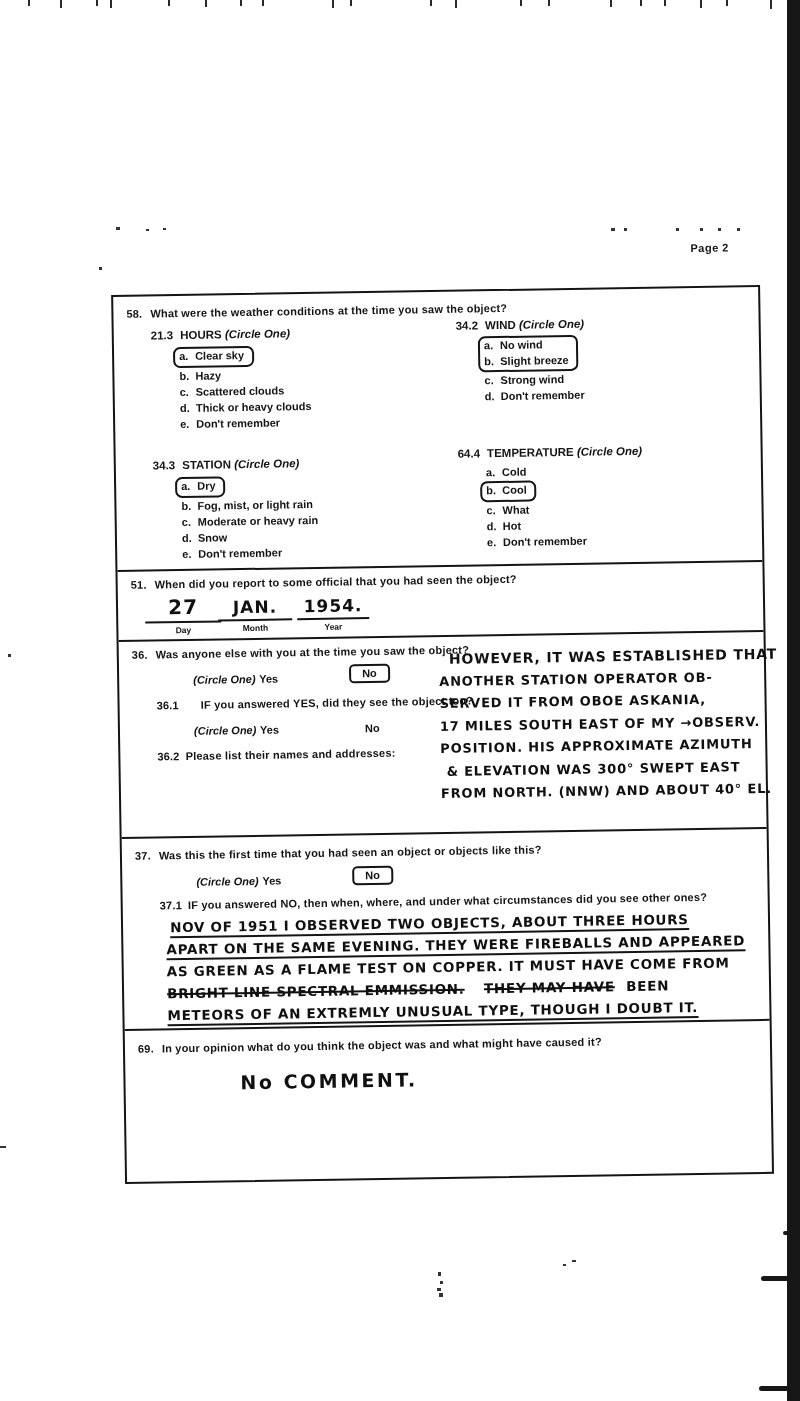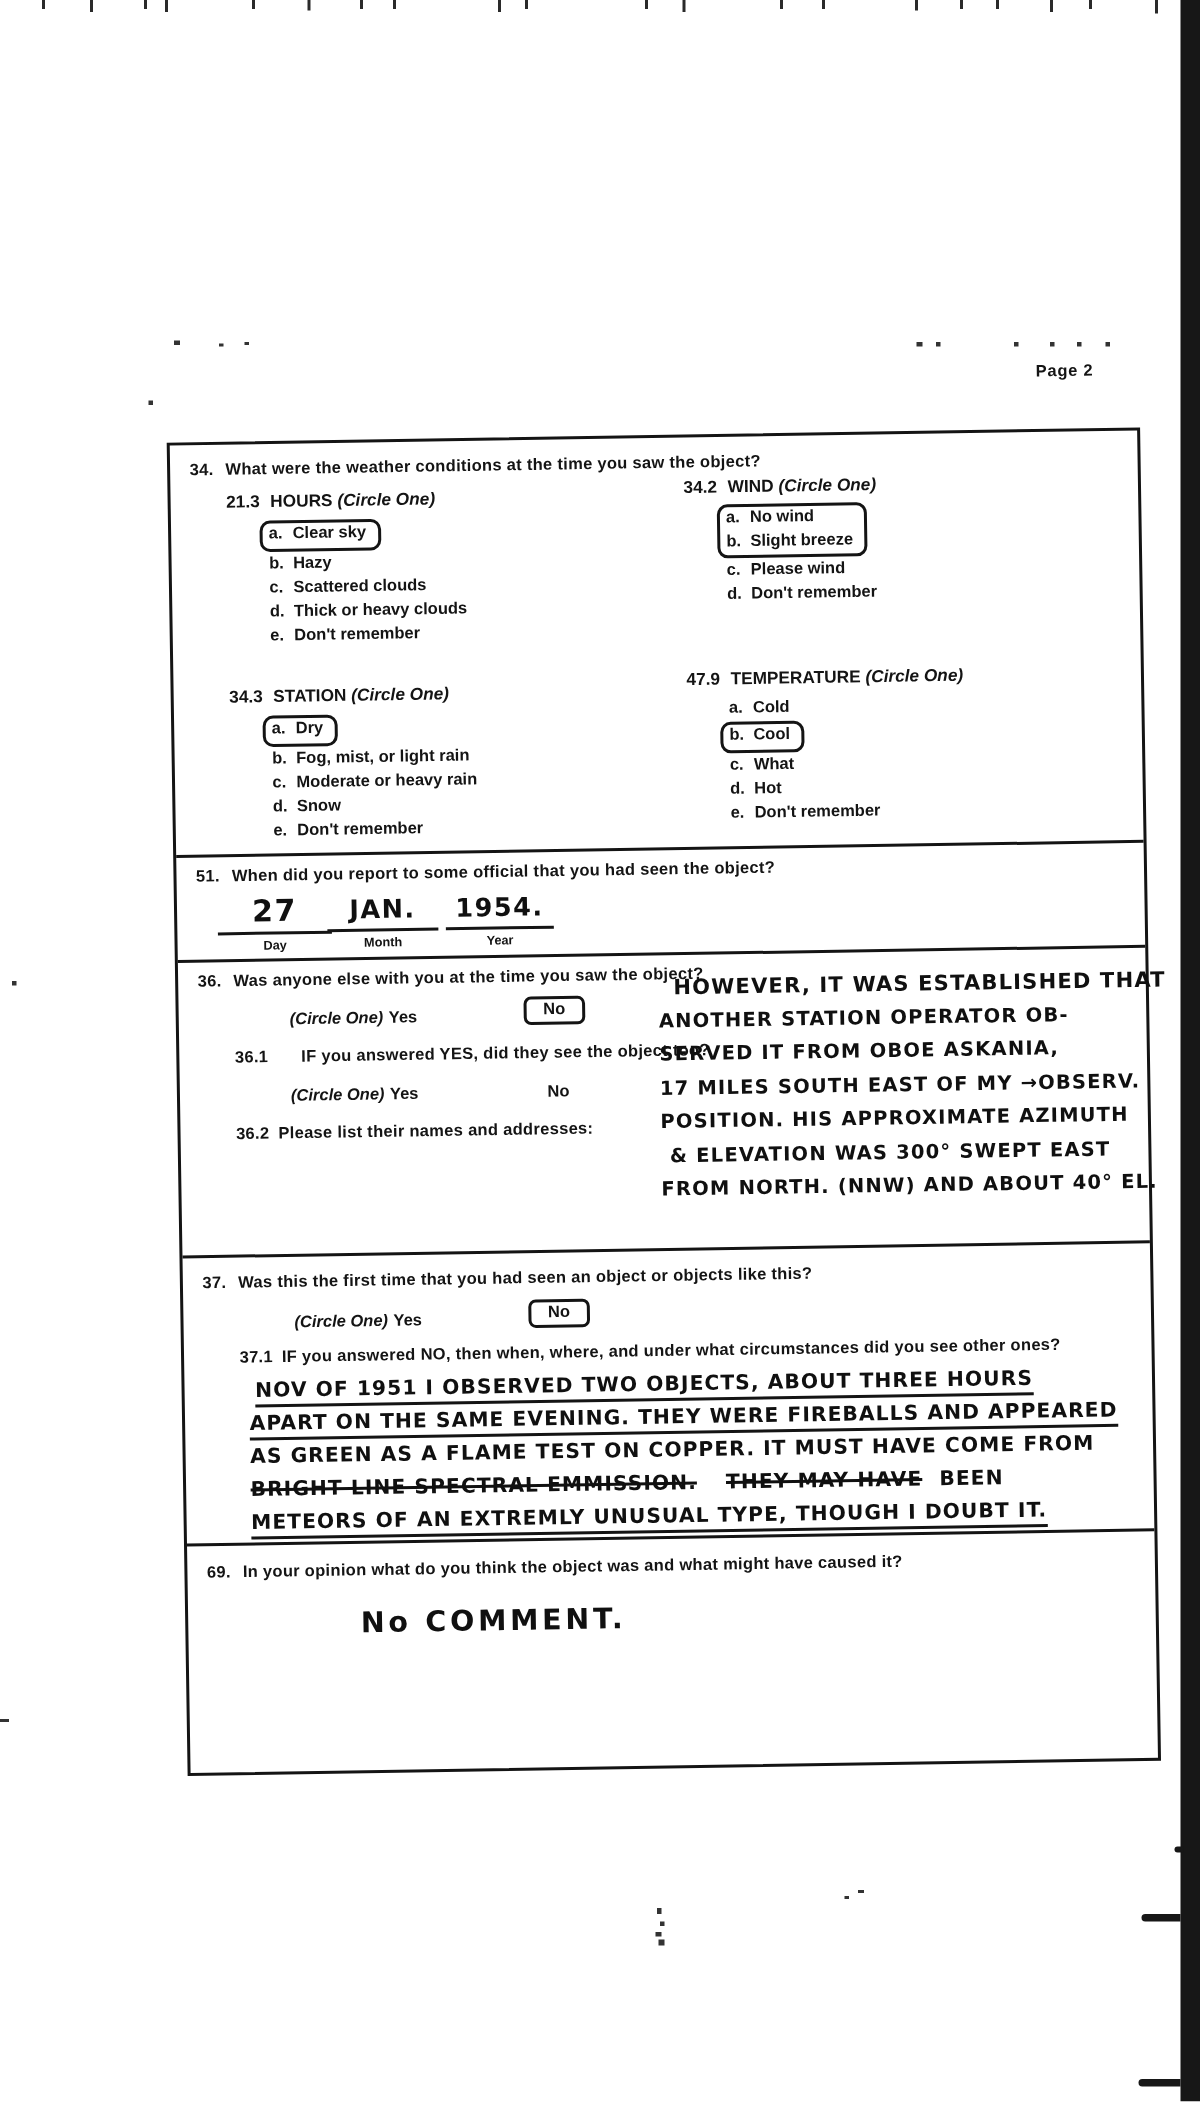--- a/index.html
+++ b/index.html
@@ -108,21 +108,21 @@
 <div class="speck" style="left:572px;top:1260px;width:4px;height:2px"></div>
 
 <div class="tilt">
 
   <div class="pageno">Page 2</div>
 
   <div class="formbox">
 
     <div class="sec s34">
       <div class="q" style="left:13px;top:11px">
-        <span class="qnum">34.</span><span>What were the weather conditions at the time you saw the object?</span>
+        <span class="qnum">58.</span><span>What were the weather conditions at the time you saw the object?</span>
       </div>
 
       <div class="subblock" style="left:37px;top:33px">
         <div class="subhead">
           <span class="num">21.3</span><span>HOURS</span>
           <i>(Circle One)</i>
         </div>
         <div class="opts">
           <div class="selbox">
             <div class="opt"><span class="k">a.</span><span>Clear sky</span></div>
@@ -137,21 +137,21 @@
       <div class="subblock" style="left:342px;top:28px">
         <div class="subhead">
           <span class="num">34.2</span><span>WIND</span>
           <i>(Circle One)</i>
         </div>
         <div class="opts">
           <div class="selbox">
             <div class="opt"><span class="k">a.</span><span>No wind</span></div>
             <div class="opt"><span class="k">b.</span><span>Slight breeze</span></div>
           </div>
-          <div class="opt"><span class="k">c.</span><span>Please wind</span></div>
+          <div class="opt"><span class="k">c.</span><span>Strong wind</span></div>
           <div class="opt"><span class="k">d.</span><span>Don't remember</span></div>
         </div>
       </div>
 
       <div class="subblock" style="left:37px;top:163px">
         <div class="subhead">
           <span class="num">34.3</span><span>STATION</span>
           <i>(Circle One)</i>
         </div>
         <div class="opts">
@@ -160,21 +160,21 @@
           </div>
           <div class="opt"><span class="k">b.</span><span>Fog, mist, or light rain</span></div>
           <div class="opt"><span class="k">c.</span><span>Moderate or heavy rain</span></div>
           <div class="opt"><span class="k">d.</span><span>Snow</span></div>
           <div class="opt"><span class="k">e.</span><span>Don't remember</span></div>
         </div>
       </div>
 
       <div class="subblock" style="left:342px;top:156px">
         <div class="subhead">
-          <span class="num">47.9</span><span>TEMPERATURE</span>
+          <span class="num">64.4</span><span>TEMPERATURE</span>
           <i>(Circle One)</i>
         </div>
         <div class="opts">
           <div class="opt"><span class="k">a.</span><span>Cold</span></div>
           <div class="selbox">
             <div class="opt"><span class="k">b.</span><span>Cool</span></div>
           </div>
           <div class="opt"><span class="k">c.</span><span>What</span></div>
           <div class="opt"><span class="k">d.</span><span>Hot</span></div>
           <div class="opt"><span class="k">e.</span><span>Don't remember</span></div>

